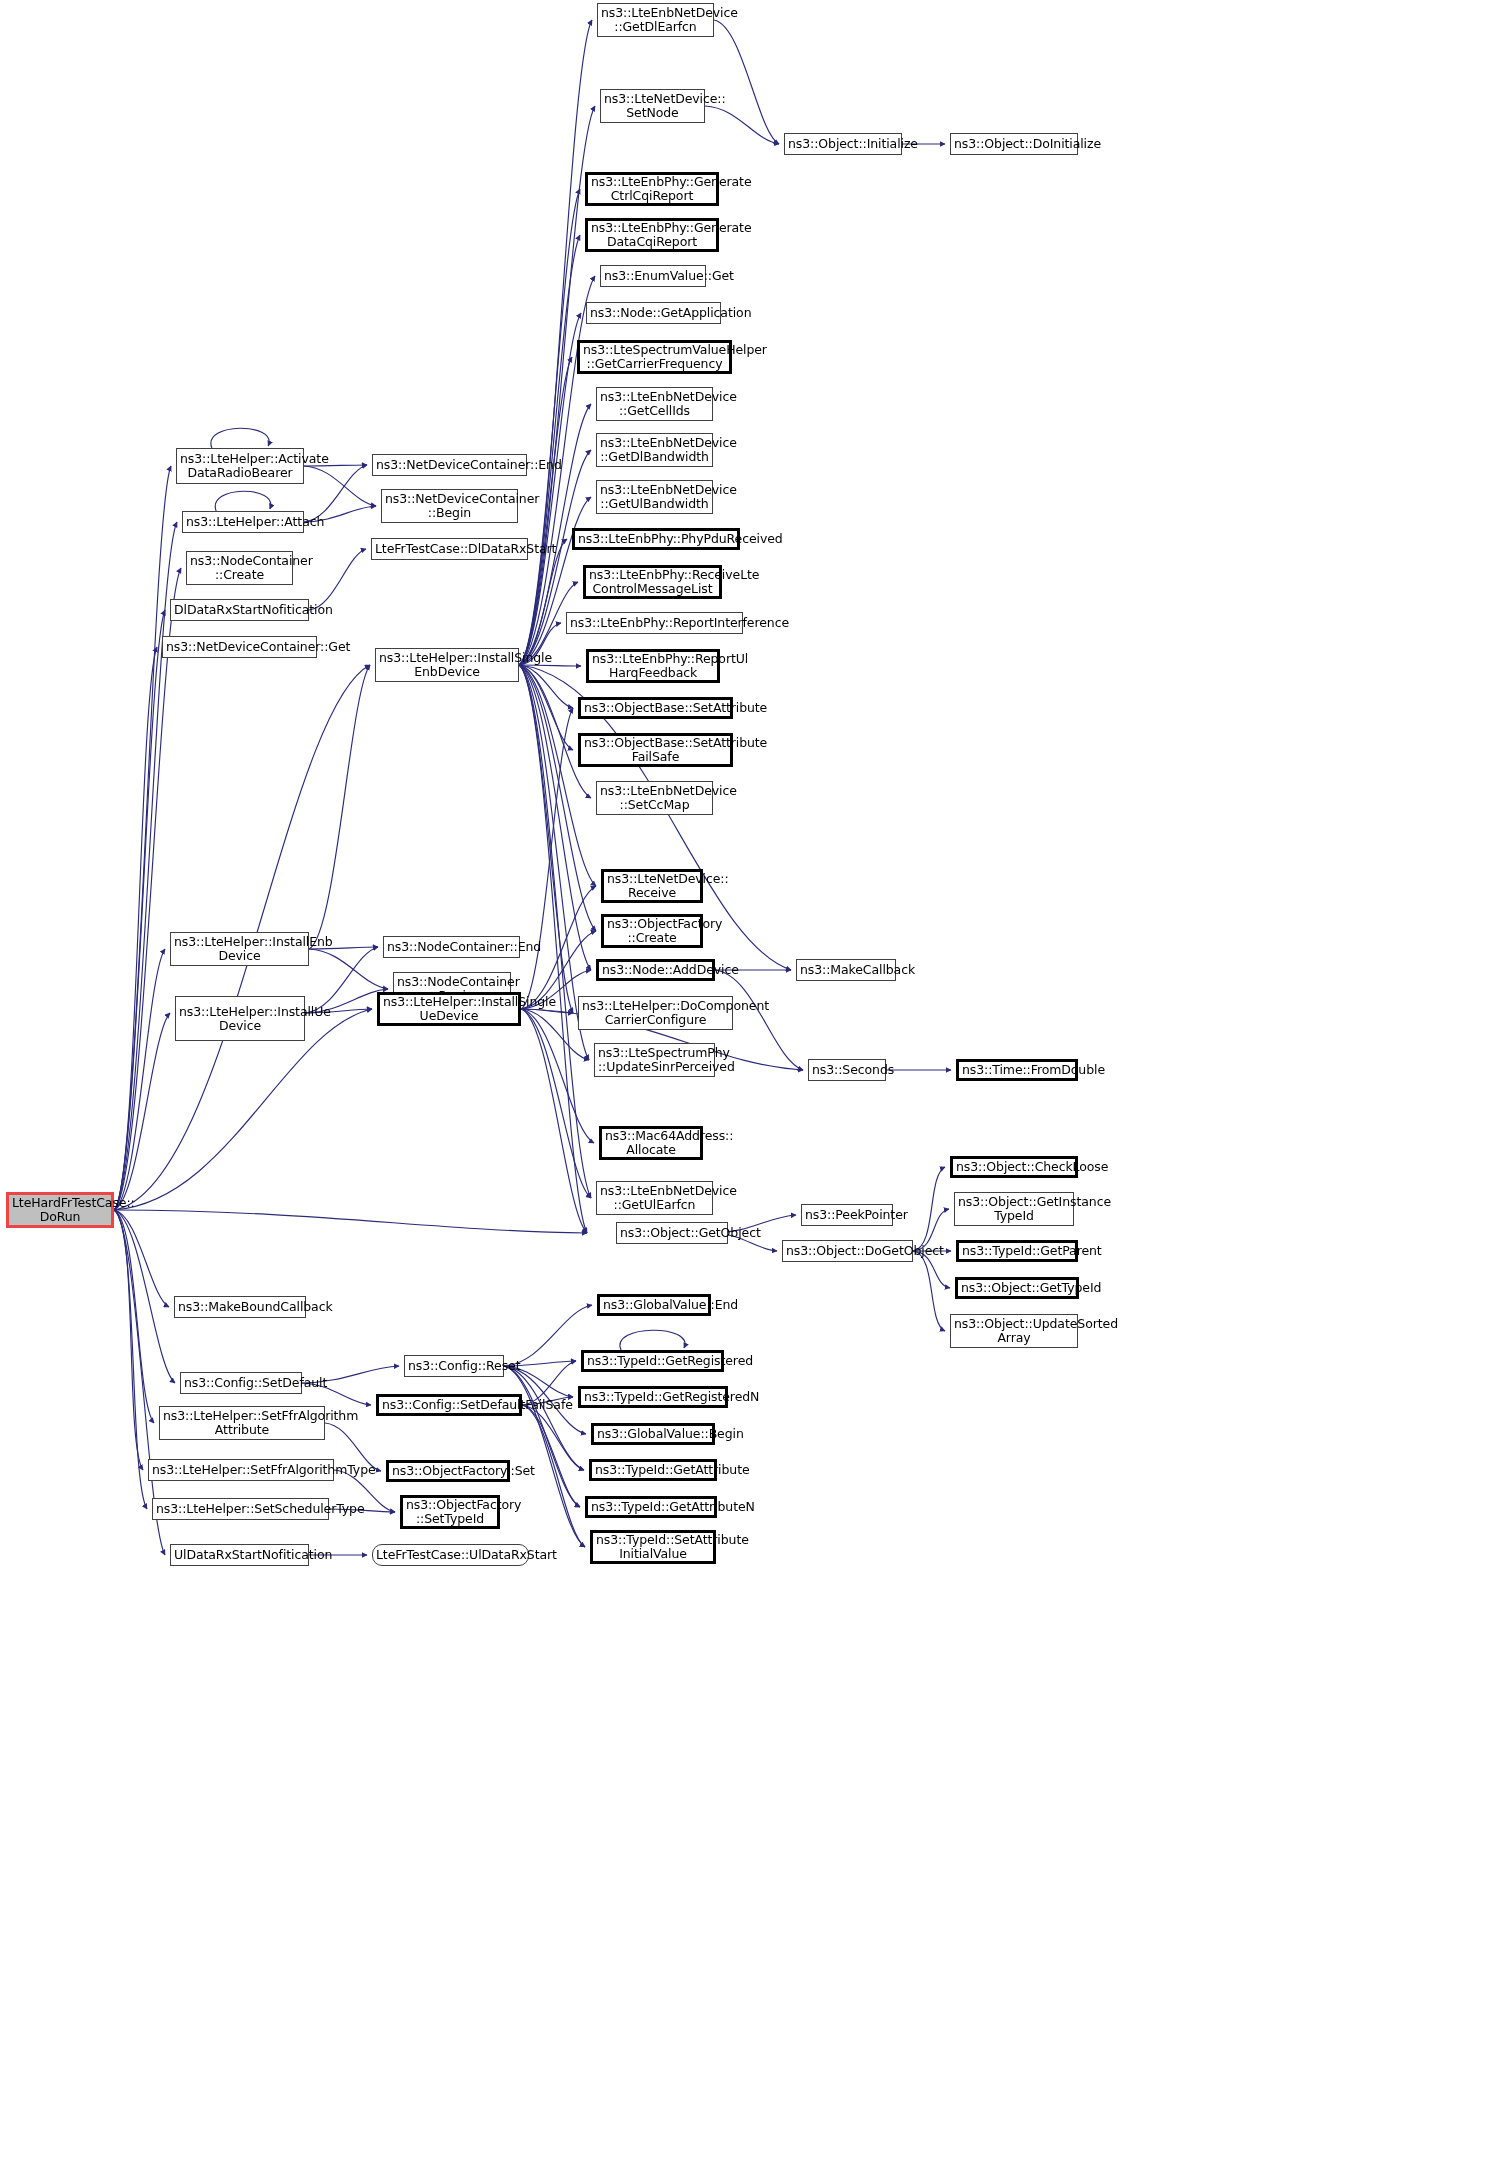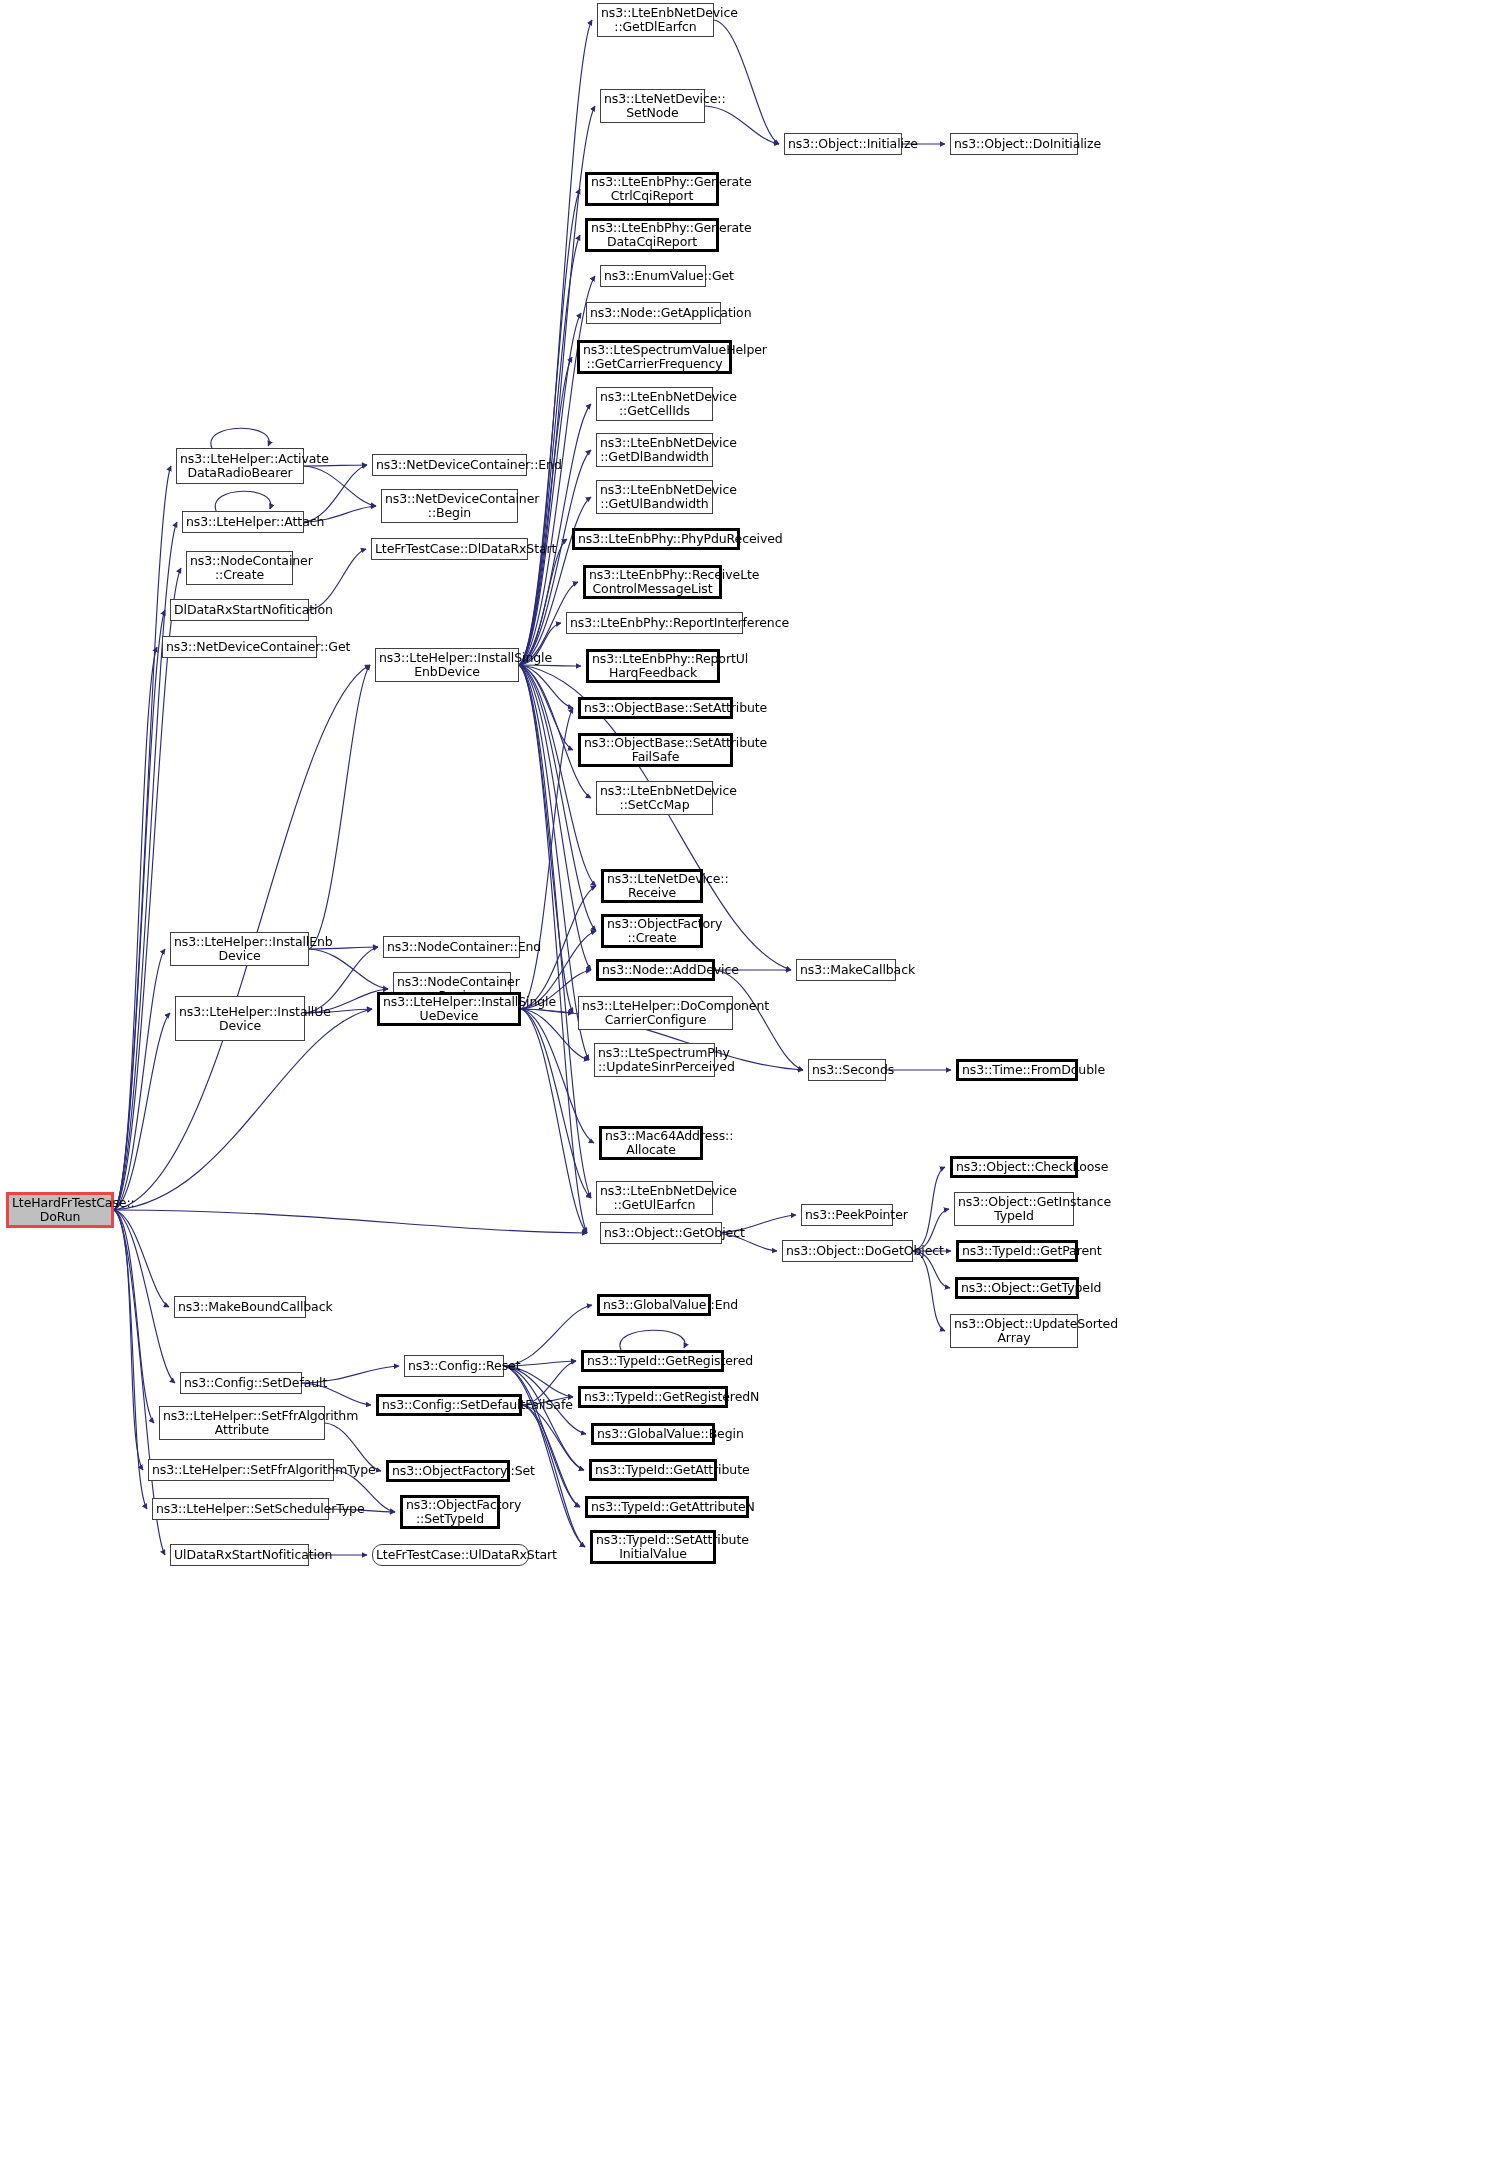--- a/index.html
+++ b/index.html
@@ -216,27 +216,27 @@
 ::Create</span></div>
       <div class="node red" style="left: 596px; top: 959px; width: 119px; height: 22px;"><span>ns3::Node::AddDevice</span></div>
       <div class="node" style="left: 578px; top: 996px; width: 155px; height: 34px;"><span>ns3::LteHelper::DoComponent
 CarrierConfigure</span></div>
       <div class="node" style="left: 594px; top: 1043px; width: 121px; height: 34px;"><span>ns3::LteSpectrumPhy
 ::UpdateSinrPerceived</span></div>
       <div class="node red" style="left: 599px; top: 1126px; width: 104px; height: 34px;"><span>ns3::Mac64Address::
 Allocate</span></div>
       <div class="node" style="left: 596px; top: 1181px; width: 117px; height: 34px;"><span>ns3::LteEnbNetDevice
 ::GetUlEarfcn</span></div>
-      <div class="node" style="left: 600px; top: 1222px; width: 122px; height: 22px;"><span>ns3::Object::GetObject</span></div>
+      <div class="node" style="left: 616px; top: 1222px; width: 112px; height: 22px;"><span>ns3::Object::GetObject</span></div>
       <div class="node red" style="left: 597px; top: 1294px; width: 114px; height: 22px;"><span>ns3::GlobalValue::End</span></div>
       <div class="node red" style="left: 581px; top: 1350px; width: 143px; height: 22px;"><span>ns3::TypeId::GetRegistered</span></div>
       <div class="node red" style="left: 578px; top: 1386px; width: 150px; height: 22px;"><span>ns3::TypeId::GetRegisteredN</span></div>
       <div class="node red" style="left: 591px; top: 1423px; width: 124px; height: 22px;"><span>ns3::GlobalValue::Begin</span></div>
       <div class="node red" style="left: 589px; top: 1459px; width: 128px; height: 22px;"><span>ns3::TypeId::GetAttribute</span></div>
-      <div class="node red" style="left: 585px; top: 1496px; width: 164px; height: 22px;"><span>ns3::TypeId::GetAttributeN</span></div>
+      <div class="node red" style="left: 585px; top: 1496px; width: 132px; height: 22px;"><span>ns3::TypeId::GetAttributeN</span></div>
       <div class="node red" style="left: 590px; top: 1530px; width: 126px; height: 34px;"><span>ns3::TypeId::SetAttribute
 InitialValue</span></div>
       <div class="node" style="left: 784px; top: 133px; width: 118px; height: 22px;"><span>ns3::Object::Initialize</span></div>
       <div class="node" style="left: 796px; top: 959px; width: 100px; height: 22px;"><span>ns3::MakeCallback</span></div>
       <div class="node" style="left: 808px; top: 1059px; width: 78px; height: 22px;"><span>ns3::Seconds</span></div>
       <div class="node" style="left: 801px; top: 1204px; width: 92px; height: 22px;"><span>ns3::PeekPointer</span></div>
       <div class="node" style="left: 782px; top: 1240px; width: 131px; height: 22px;"><span>ns3::Object::DoGetObject</span></div>
       <div class="node" style="left: 950px; top: 133px; width: 128px; height: 22px;"><span>ns3::Object::DoInitialize</span></div>
       <div class="node red" style="left: 956px; top: 1059px; width: 122px; height: 22px;"><span>ns3::Time::FromDouble</span></div>
       <div class="node red" style="left: 950px; top: 1156px; width: 128px; height: 22px;"><span>ns3::Object::CheckLoose</span></div>

